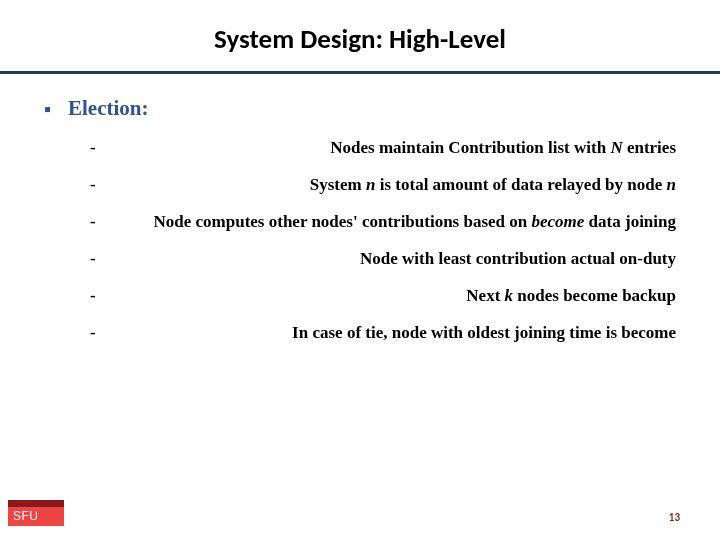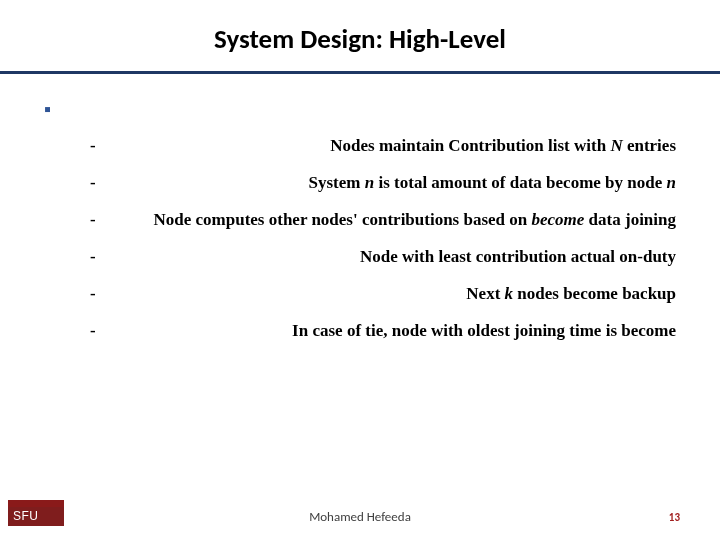--- a/index.html
+++ b/index.html
@@ -96,21 +96,21 @@
     font-size: 11px;
     font-weight: 700;
     color: #a22020;
   }
   .logo {
     position: absolute;
     left: 8px;
     bottom: 0;
     width: 56px;
     height: 26px;
-    background: #7f1d1d;
+    background: #ef4444;
     display: flex;
     align-items: flex-end;
     padding: 7px 0 3px 5px;
     text-align: center;
   }
   .logo-top {
     position: absolute;
     top: 0; left: 0;
     width: 100%; height: 7px;
     background: #8a1a1a;
@@ -127,34 +127,35 @@
 </head>
 <body>
 
 <div class="slide">
   <div class="title">System Design: High-Level</div>
   <div class="title-rule"></div>
 
   <div class="content">
     <div class="lvl1">
       <span class="bullet">▪</span>
+      <span class="text">Election:</span>
     </div>
 
     <div class="sub">
       <div class="lvl2">
         <span class="dash">-</span>
         <span class="text">
           <span>Nodes maintain Contribution list with </span><span class="italic">N</span><span> entries</span>
         </span>
       </div>
 
       <div class="lvl2">
         <span class="dash">-</span>
         <span class="text">
-          <span>System </span><span class="italic">n</span><span> is total amount of data become by node </span><span class="italic">n</span><span></span>
+          <span>System </span><span class="italic">n</span><span> is total amount of data relayed by node </span><span class="italic">n</span><span></span>
         </span>
       </div>
 
       <div class="lvl2">
         <span class="dash">-</span>
         <span class="text">
           <span>Node computes other nodes' contributions based on </span><span class="italic">become</span><span> data joining</span>
         </span>
       </div>
 
@@ -175,16 +176,15 @@
         <span class="text">In case of tie, node with oldest joining time is become</span>
       </div>
     </div>
   </div>
 
   <div class="footer">
     <div class="logo">
       <div class="logo-top"></div>
       <span>SFU</span>
     </div>
-    <div class="author">Mohamed  Hefeeda</div>
     <div class="pagenum">13</div>
   </div>
 </div>
 
 </body></html>

